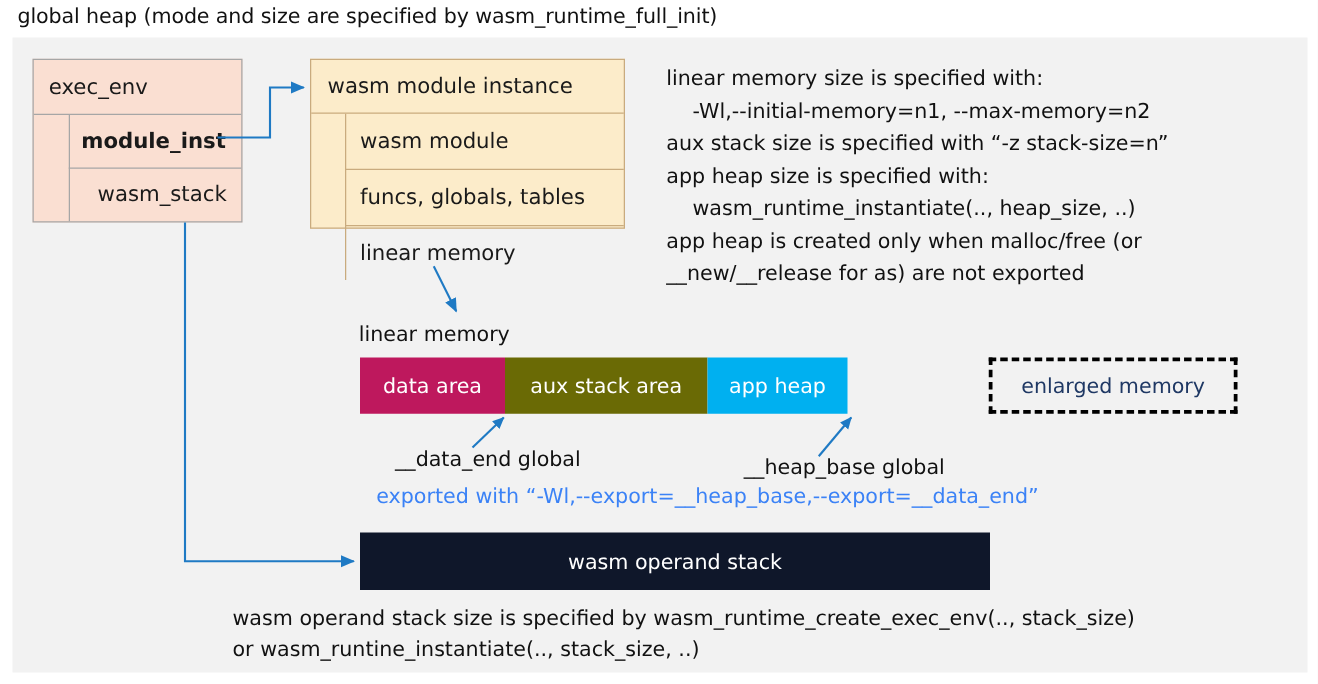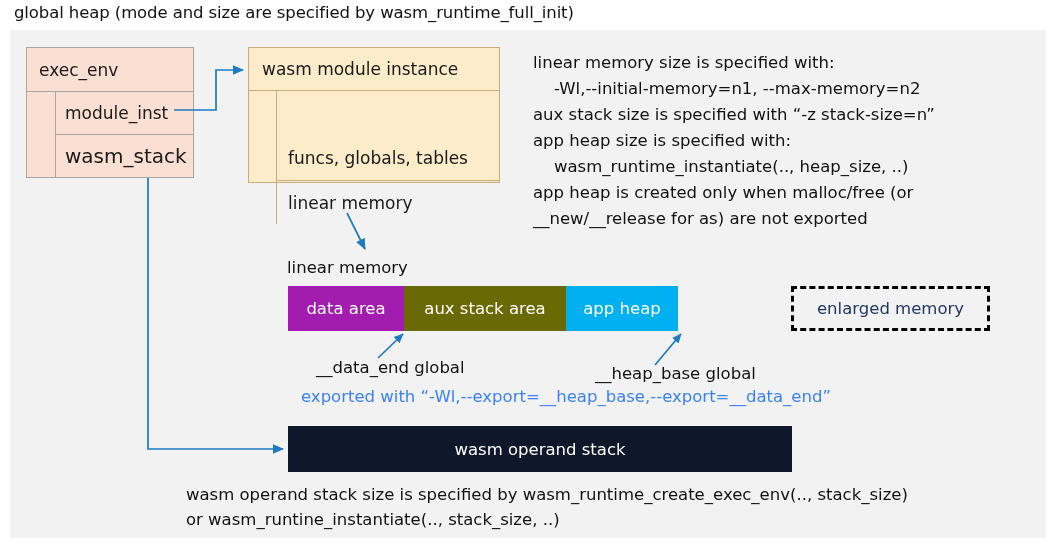--- a/index.html
+++ b/index.html
@@ -71,27 +71,28 @@
     height: 85px;
     border-right: 1px solid #a6a6a6;
   }
   #module-inst-cell {
     left: 28px; top: 44px;
     width: 138px;
     height: 43px;
     border-bottom: 1px solid #a6a6a6;
     padding-left: 10px;
     font-size: 17px;
+    font-weight: bold;
   }
   #wasm-stack-cell {
     left: 28px; top: 87px;
     width: 138px;
     height: 42px;
-    padding-left: 10px;
-    font-size: 20px;
+    padding-left: 23px;
+    font-size: 17px;
   }
 
   
   #module-instance-box {
     left: 248px;
     top: 47px;
     width: 252px;
     height: 136px;
     border: 1px solid #c9ab7e;
     box-sizing: border-box;
@@ -166,21 +167,21 @@
     top: 0;
     height: 45px;
     display: flex;
     align-items: center;
     justify-content: center;
     color: #ffffff;
     font-size: 16.5px;
     box-sizing: border-box;
     white-space: nowrap;
   }
-  #seg-data      { left: 0px;   width: 116px; background: #a21caf; }
+  #seg-data      { left: 0px;   width: 116px; background: #be185d; }
   #seg-aux       { left: 116px; width: 162px; background: #6a6a05; }
   #seg-appheap   { left: 278px; width: 112px; background: #00b0f0; }
   #seg-libcheap  { left: 390px; width: 113px; background: #7d2405; }
   #seg-enlarged  {
     left: 503px; width: 199px;
     background: #f2f2f2;
     border: 3px dashed #000000;
     color: #1f3864;
   }
 
@@ -251,20 +252,21 @@
   <div class="abs" id="exec-env-box">
     <div class="abs cell" id="exec-env-title">exec_env</div>
     <div class="abs" id="exec-env-gutter"></div>
     <div class="abs cell" id="module-inst-cell">module_inst</div>
     <div class="abs cell" id="wasm-stack-cell">wasm_stack</div>
   </div>
 
   <div class="abs" id="module-instance-box">
     <div class="abs cell" id="mi-title">wasm module instance</div>
     <div class="abs" id="mi-gutter"></div>
+    <div class="abs cell" id="mi-row-module">wasm module</div>
     <div class="abs cell" id="mi-row-funcs">funcs, globals, tables</div>
     <div class="abs cell" id="mi-row-linmem">linear memory</div>
   </div>
 
   <div class="abs" id="spec-text">linear memory size is specified with:
     -Wl,--initial-memory=n1, --max-memory=n2
 aux stack size is specified with “-z stack-size=n”
 app heap size is specified with:
     wasm_runtime_instantiate(.., heap_size, ..)
 app heap is created only when malloc/free (or

